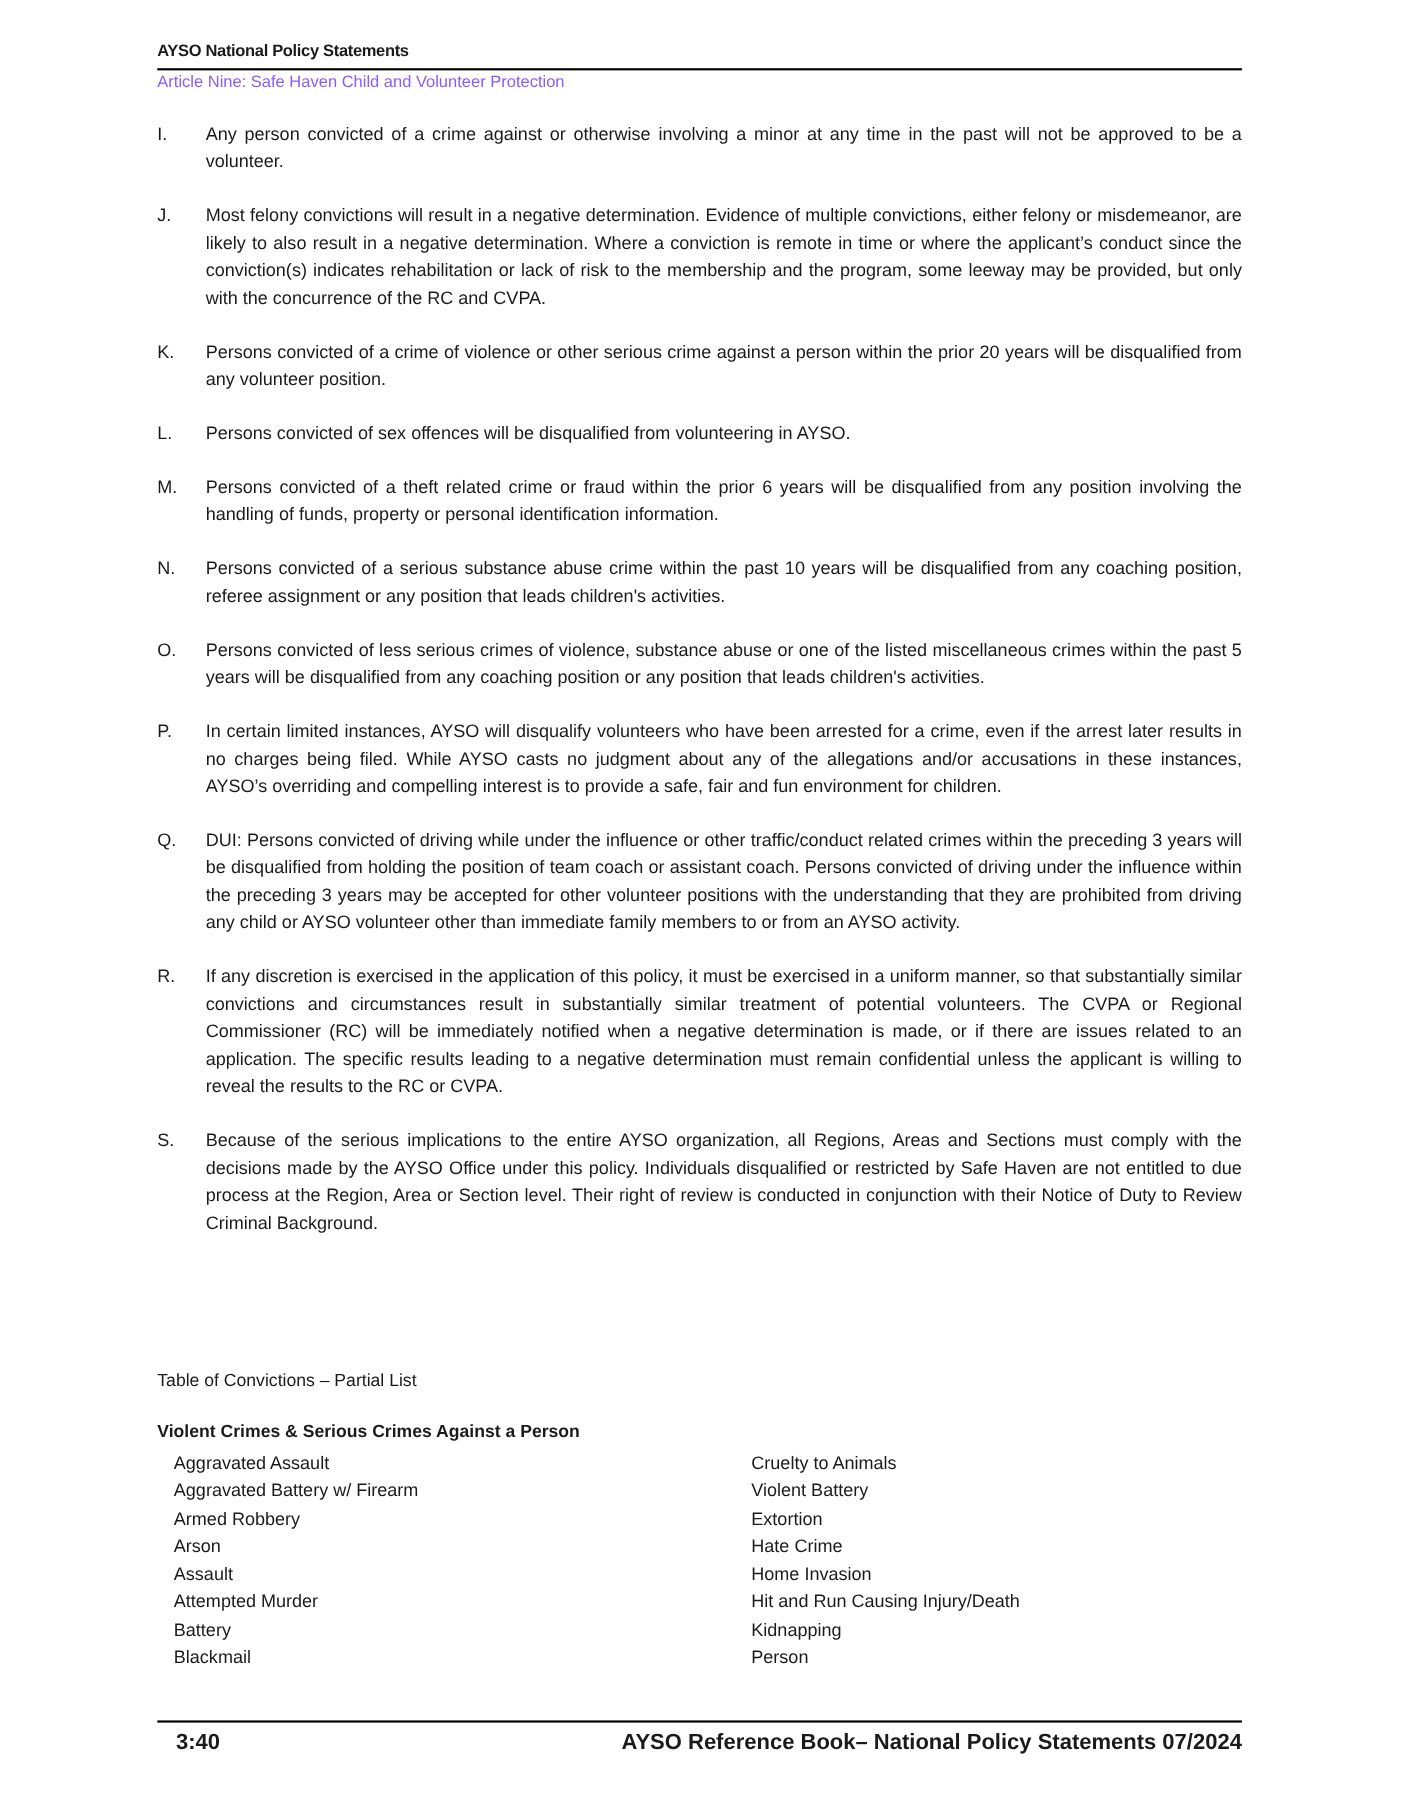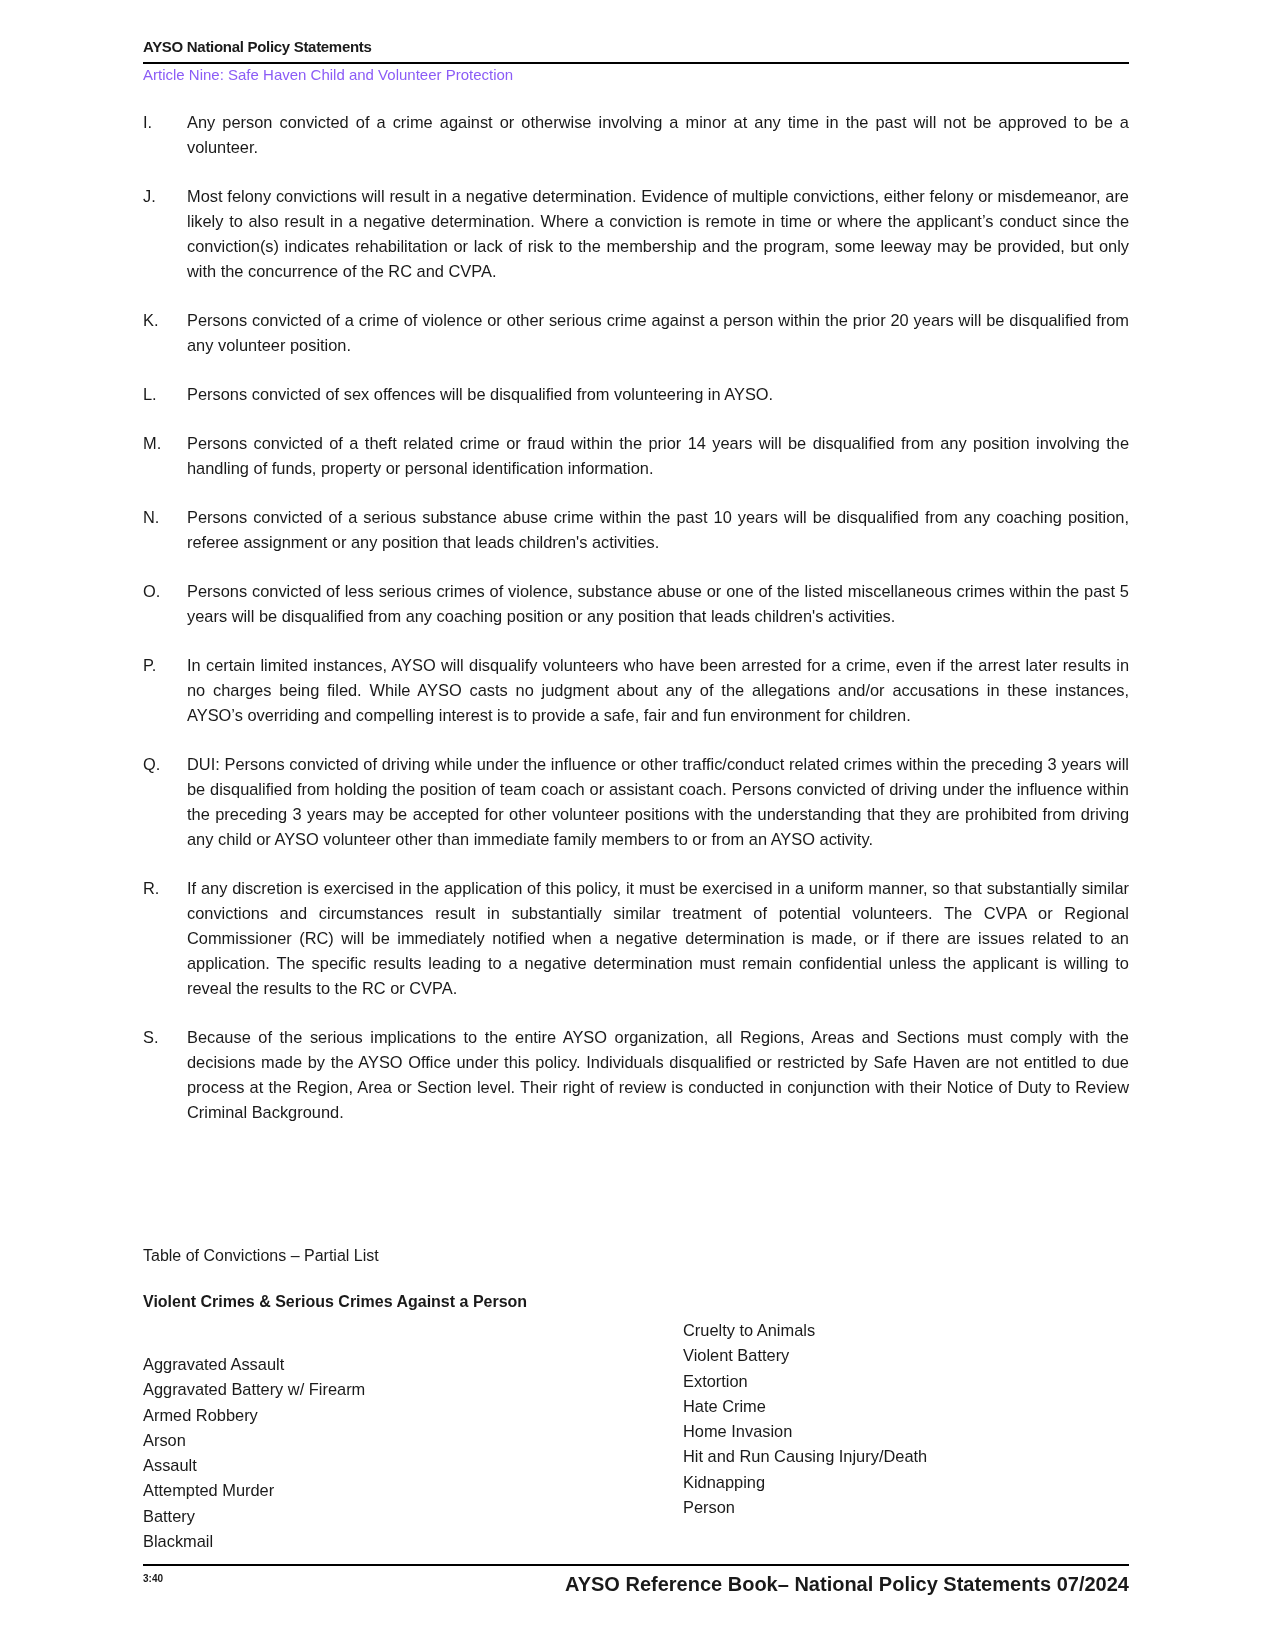--- a/index.html
+++ b/index.html
@@ -8,24 +8,24 @@
   .hdr-title { position: absolute; left: 143px; top: 38px; font-size: 15px; font-weight: bold; letter-spacing: -0.3px; }
   .hdr-rule { position: absolute; left: 143px; top: 62px; width: 986px; height: 2px; background: #000; }
   .hdr-sub { position: absolute; left: 143px; top: 66px; font-size: 15px; color: #8b5cf6; }
   .items { position: absolute; left: 143px; top: 110px; width: 986px; }
   .item { display: flex; margin-bottom: 24px; font-size: 16.4px; line-height: 25px; }
   .item .lbl { width: 44px; flex: none; }
   .item .txt { flex: 1; text-align: justify; }
   .section-title { position: absolute; left: 143px; top: 1247px; font-size: 16px; }
   .subhead { position: absolute; left: 143px; top: 1293px; font-size: 16px; font-weight: bold; text-align: center; }
   .col { position: absolute; top: 1318px; font-size: 16.4px; line-height: 25.3px; }
-  .col-left { left: 143px; margin-top: 34px; }
+  .col-left { left: 158px; }
   .col-right { left: 653px; margin-left: 30px; }
   .ftr-rule { position: absolute; left: 143px; top: 1564px; width: 986px; height: 2px; background: #000; }
-  .ftr-page { position: absolute; left: 143px; top: 1573px; font-size: 10px; font-weight: bold; text-align: center; }
+  .ftr-page { position: absolute; left: 160px; top: 1573px; font-size: 20px; font-weight: bold; text-align: center; }
   .ftr-book { position: absolute; right: 146px; top: 1573px; font-size: 20px; font-weight: bold; }
 </style>
 </head>
 <body>
 
 <div class="page">
   <div class="hdr-title">AYSO National Policy Statements</div>
   <div class="hdr-rule"></div>
   <div class="hdr-sub">Article Nine: Safe Haven Child and Volunteer Protection</div>
 
@@ -41,21 +41,21 @@
     <div class="item">
         <span class="lbl">K.</span>
         <span class="txt">Persons convicted of a crime of violence or other serious crime against a person within the prior 20 years will be disqualified from any volunteer position.</span>
       </div>
     <div class="item">
         <span class="lbl">L.</span>
         <span class="txt">Persons convicted of sex offences will be disqualified from volunteering in AYSO.</span>
       </div>
     <div class="item">
         <span class="lbl">M.</span>
-        <span class="txt">Persons convicted of a theft related crime or fraud within the prior 14 years will be disqualified from any position involving the handling of funds, property or personal identification information.</span>
+        <span class="txt">Persons convicted of a theft related crime or fraud within the prior 6 years will be disqualified from any position involving the handling of funds, property or personal identification information.</span>
       </div>
     <div class="item">
         <span class="lbl">N.</span>
         <span class="txt">Persons convicted of a serious substance abuse crime within the past 10 years will be disqualified from any coaching position, referee assignment or any position that leads children's activities.</span>
       </div>
     <div class="item">
         <span class="lbl">O.</span>
         <span class="txt">Persons convicted of less serious crimes of violence, substance abuse or one of the listed miscellaneous crimes within the past 5 years will be disqualified from any coaching position or any position that leads children's activities.</span>
       </div>
     <div class="item">

